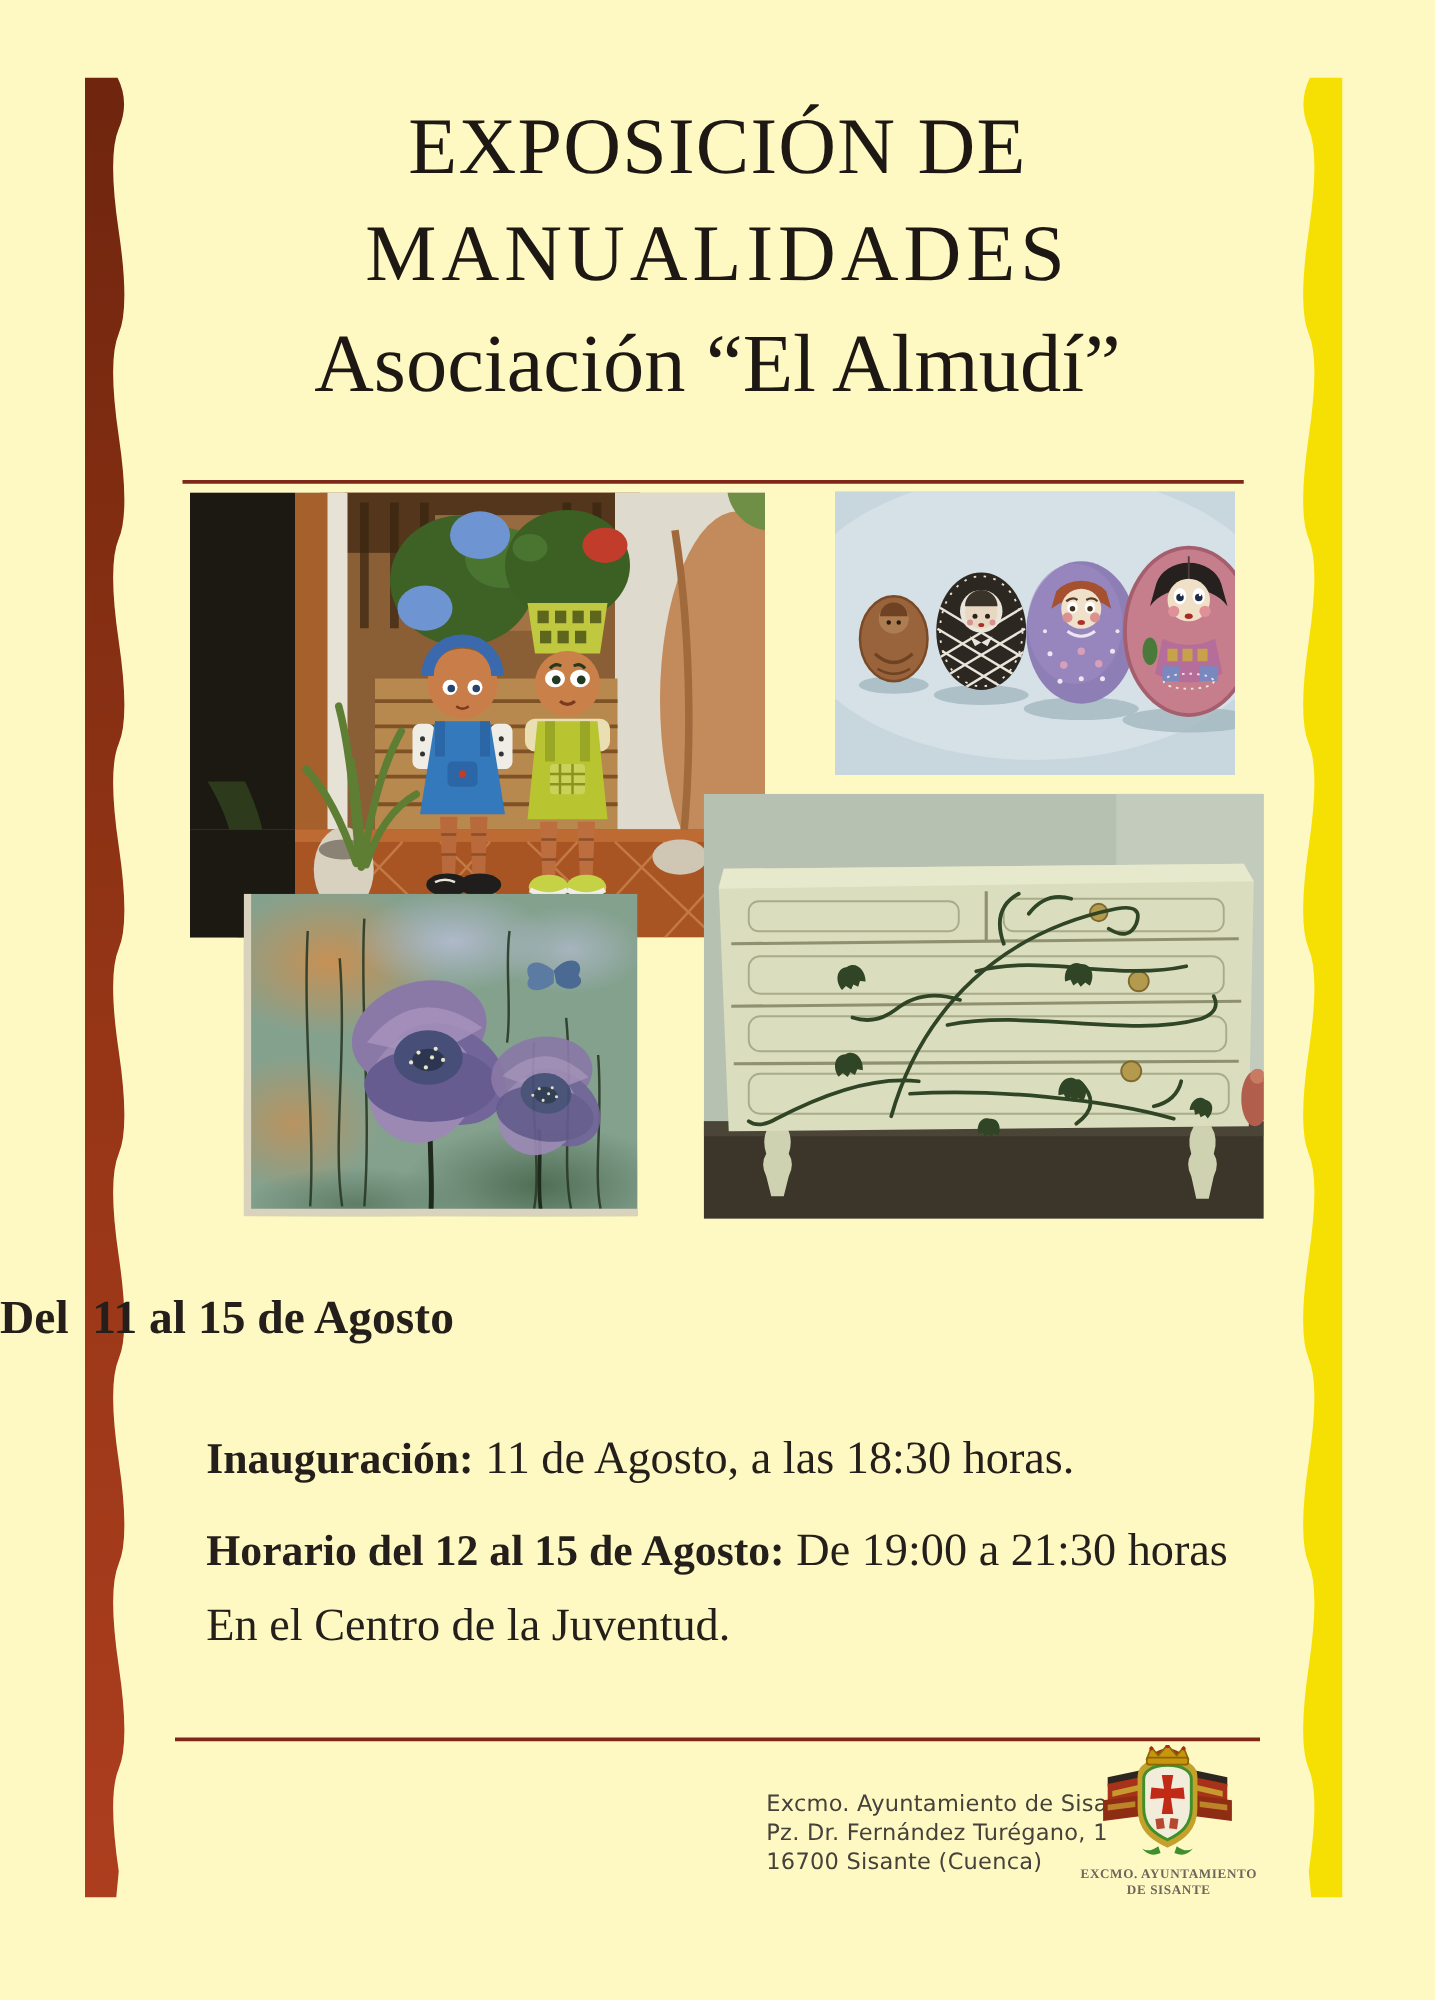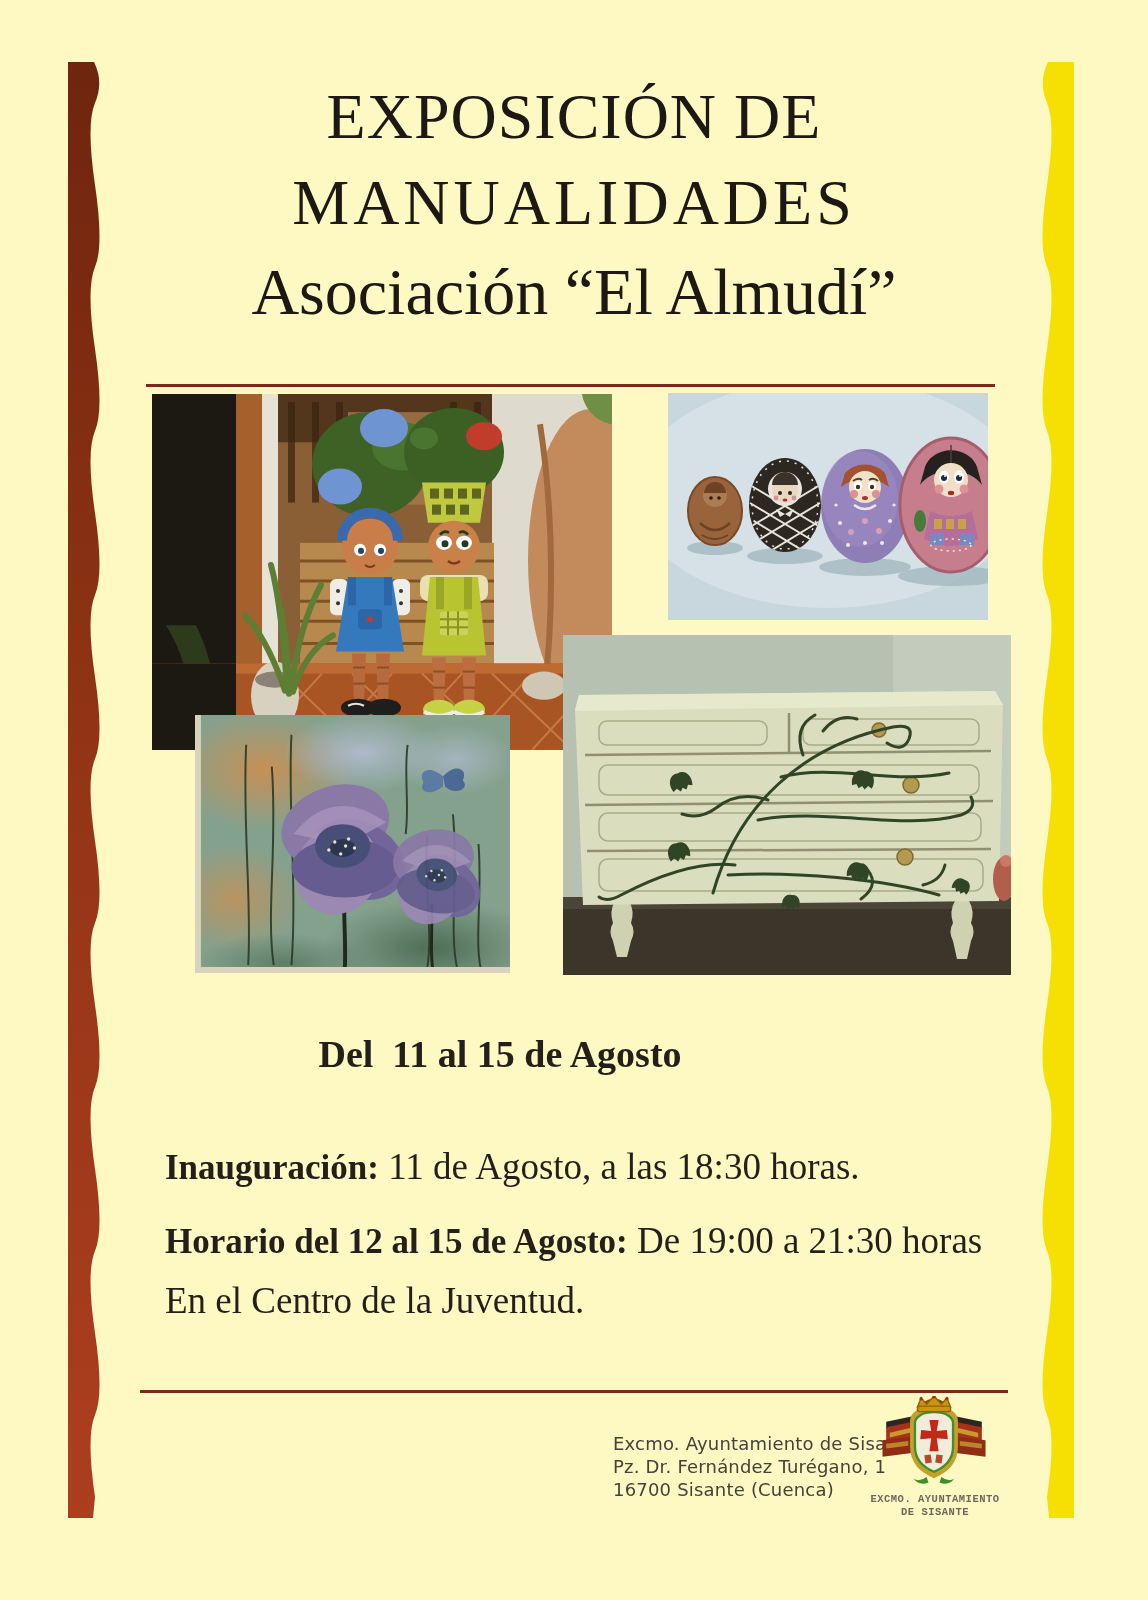--- a/index.html
+++ b/index.html
@@ -34,42 +34,42 @@
   figure.photo{position:absolute;margin:0;padding:0;}
   figure.photo svg{width:100%;height:100%;display:block;}
   .photo-dolls{left:152px;top:394px;width:460px;height:356px;}
   .photo-stones{left:668px;top:393px;width:320px;height:227px;}
   .photo-dresser{left:563px;top:635px;width:448px;height:340px;}
   .photo-poppies{left:195px;top:715px;width:315px;height:258px;}
 
   
   .dates-line{
     position:absolute;left:0;top:1032px;width:1000px;
-    text-align:center;font-size:38px;font-weight:bold;
+    font-size:38px;font-weight:bold;
     white-space:pre-wrap;
   }
   .sched-line{position:absolute;left:145px;font-size:37px;white-space:pre-wrap;margin-left:20px;}
   .sched-inauguracion{top:1108px;}
   .sched-horario{top:1182px;}
   .sched-venue{top:1242px;}
   .sched-label{font-weight:bold;font-size:35px;}
 
   
   .address{
     position:absolute;left:613px;top:1432px;
     font-family:"DejaVu Sans", sans-serif;
     font-size:18px;line-height:23px;color:#46413A;
     letter-spacing:.2px;
   }
   .crest{position:absolute;left:878px;top:1396px;width:112px;height:92px;}
   .crest svg{width:100%;height:100%;display:block;}
   .crest-caption{
     position:absolute;left:850px;top:1493px;width:170px;
     text-align:center;
-    font-family:Liberation Mono, monospace;
+    font-family:Liberation Serif, serif;
     font-size:10.5px;font-weight:bold;letter-spacing:.5px;
     line-height:13px;color:#6E675C;
   }
 </style>
 </head>
 <body>
 
 <div class="page">
 
   <div class="stripe stripe-left">

